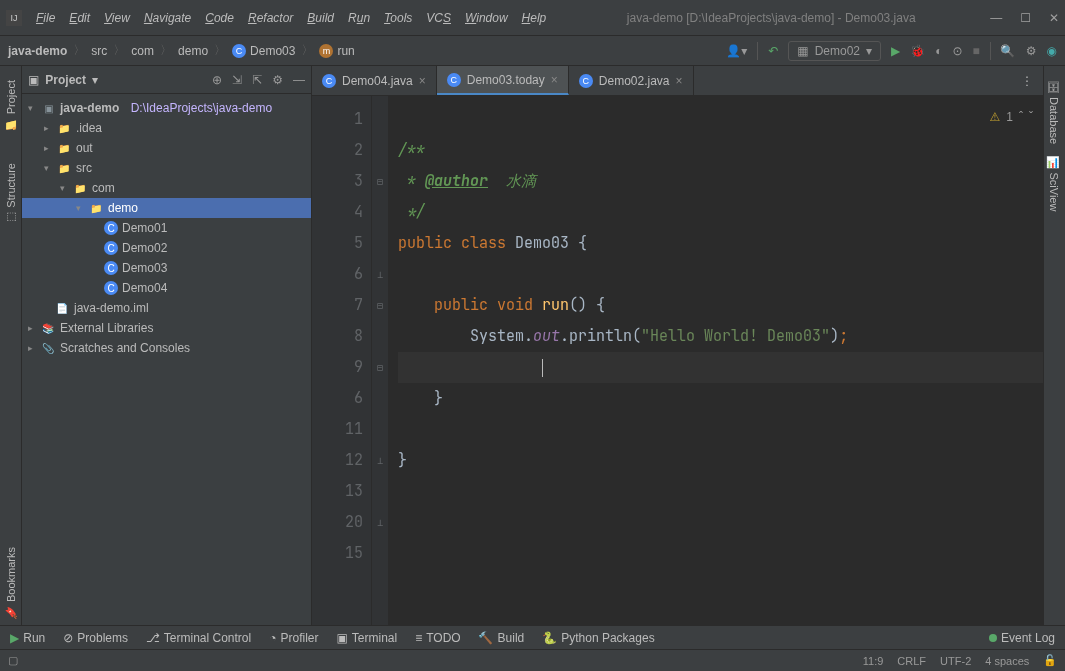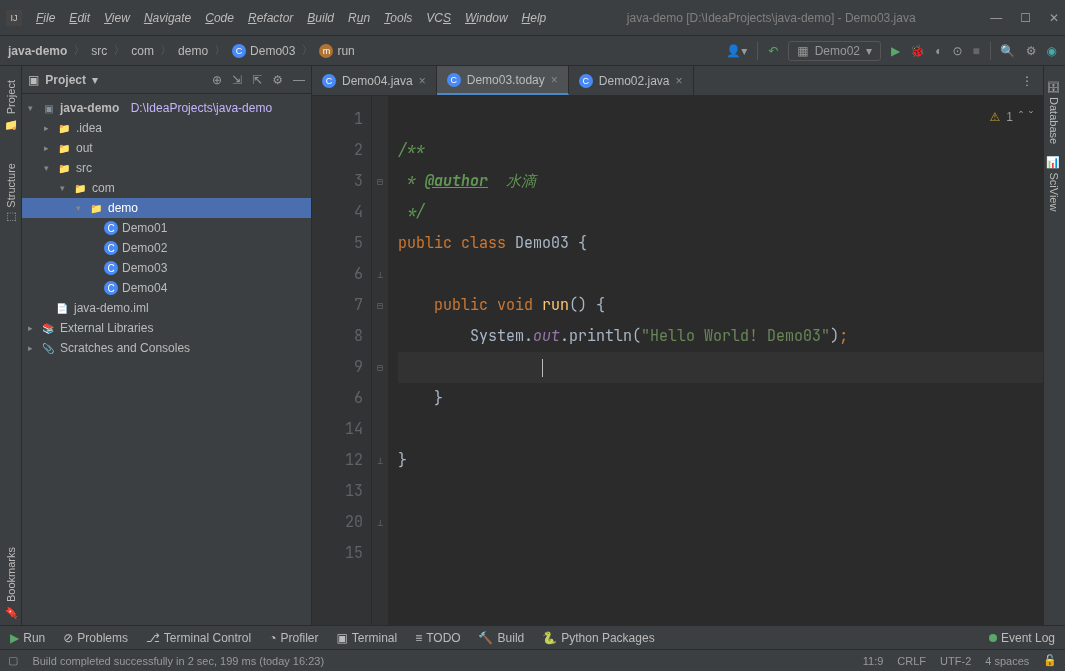--- a/index.html
+++ b/index.html
@@ -252,21 +252,21 @@
         <div>1</div>
           <div>2</div>
         <div>3</div>
           <div>4</div>
         <div>5</div>
           <div>6</div>
         <div>7</div>
           <div>8</div>
         <div>9</div>
           <div>6</div>
-        <div>14</div>
+        <div>11</div>
           <div>12</div>
         <div>13</div>
           <div>20</div>
         <div>15</div>
       </div>
       <div class="fold-gutter">
         <div>&nbsp;</div>
           <div>&nbsp;</div>
           <div>⊟</div>
           <div>&nbsp;</div>
@@ -347,20 +347,19 @@
     </span>
   <div class="spacer"></div>
   <span class="bt-item">
       <span class="eventlog-dot"></span>
       <span>Event Log</span>
     </span>
 </div>
 
 <div class="statusbar">
   <span>▢</span>
-  <span>Build completed successfully in 2 sec, 199 ms (today 16:23)</span>
   <div class="spacer"></div>
   <span>11:9</span>
   <span>CRLF</span>
   <span>UTF-2</span>
   <span>4 spaces</span>
   <span>🔓</span>
 </div>
 
 </body></html>

